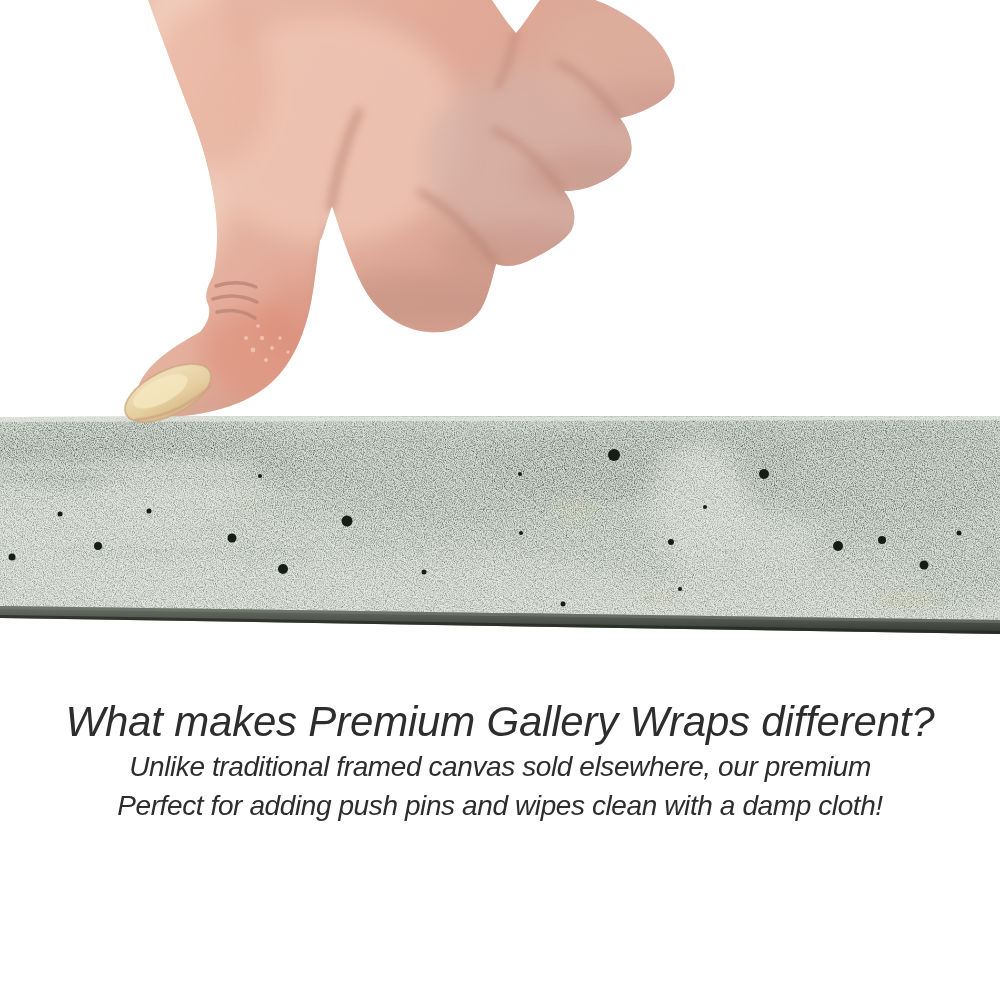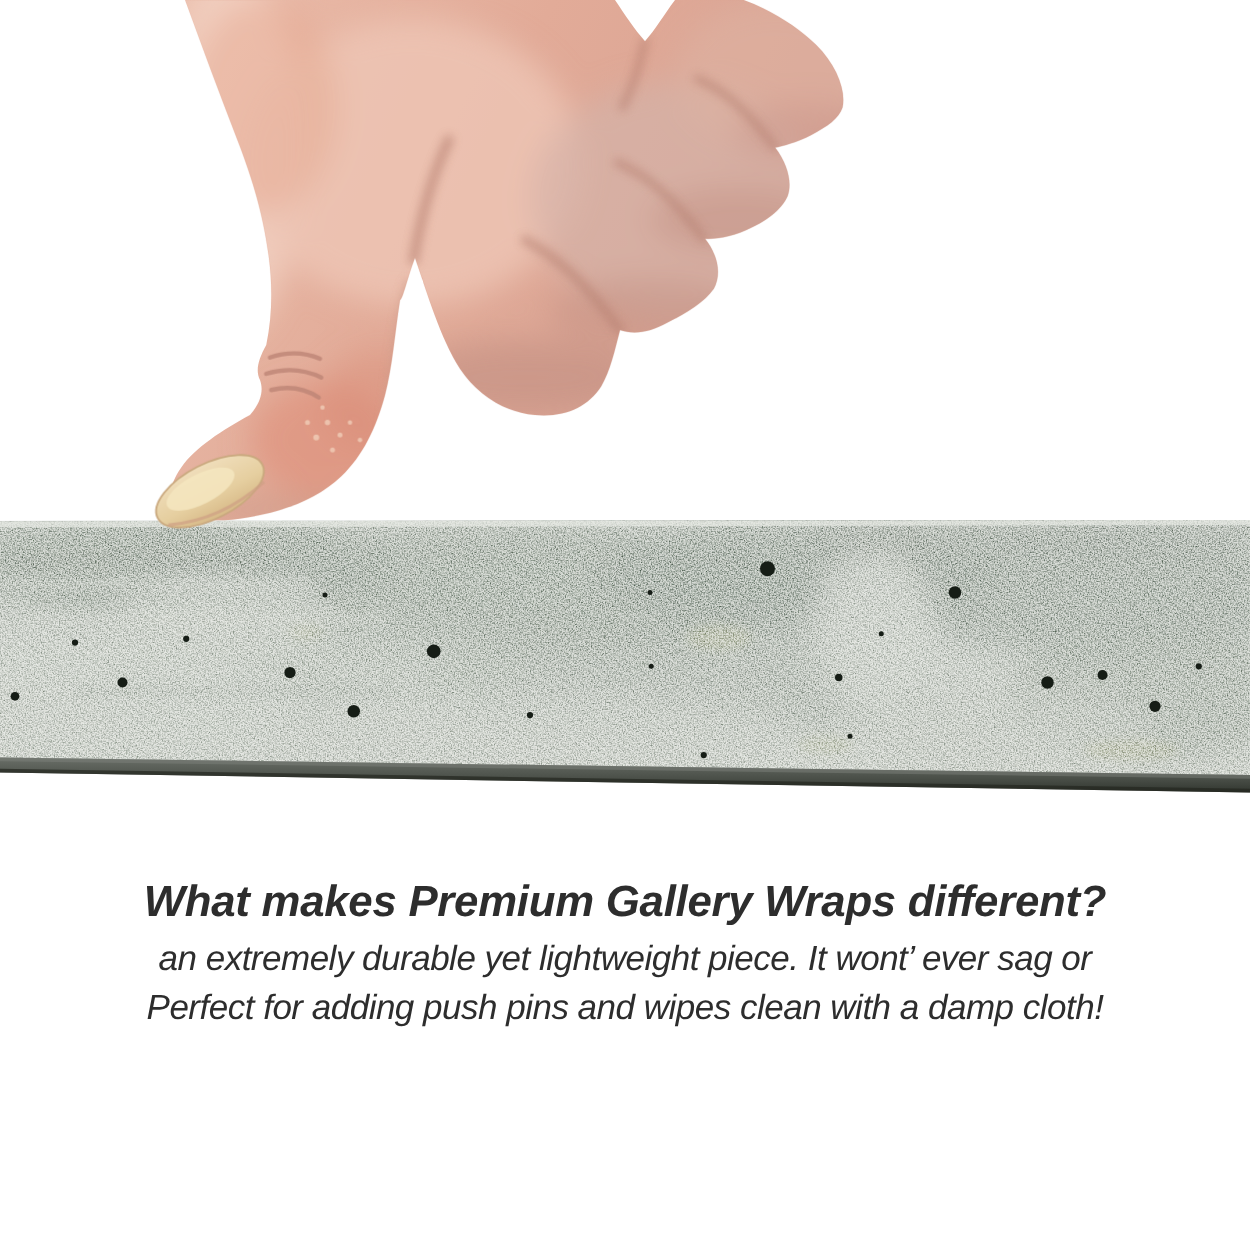--- a/index.html
+++ b/index.html
@@ -8,21 +8,21 @@
     overflow:hidden;font-family:"Liberation Sans", sans-serif;
   }
   .layer{position:absolute;left:0;}
   #hand-wrap{top:0;width:1000px;height:424px;z-index:3;}
   #strip-wrap{top:414px;width:1000px;height:232px;z-index:2;}
   #info-block{
     position:absolute;top:702px;left:0;width:1000px;z-index:4;
     text-align:center;color:#2d2d2d;font-style:italic;
   }
   #info-heading{
-    margin:0 0 6px 0;font-size:35px;line-height:40px;font-weight:700;
+    margin:0 0 6px 0;font-size:42px;line-height:40px;font-weight:400;
     letter-spacing:-0.2px;
   }
   .info-line{
     margin:0;font-size:28px;line-height:38.5px;font-weight:400;
     letter-spacing:-0.4px;
   }
   svg{display:block;}
 </style>
 </head>
 <body>
@@ -226,17 +226,17 @@
       <g transform="rotate(-27 168 393)">
         <ellipse cx="168" cy="393" rx="47" ry="22" fill="url(#nailGrad)" stroke="#c9a87e" stroke-width="1.5"></ellipse>
         <ellipse cx="162" cy="388" rx="30" ry="12" fill="#f4e6bf" opacity="0.85"></ellipse>
         <path d="M126,402 q 40,16 84,4" fill="none" stroke="#cf9f84" stroke-width="2.5" opacity="0.7"></path>
       </g>
     </svg>
   </div>
 
   <div id="info-block">
     <p id="info-heading">What makes Premium Gallery Wraps different?</p>
-    <p class="info-line">an extremely durable yet lightweight piece. It wont’ ever sag or</p>
+    <p class="info-line">Unlike traditional framed canvas sold elsewhere, our premium</p>
     <p class="info-line">Perfect for adding push pins and wipes clean with a damp cloth!</p>
   </div>
 
 </div>
 
 </body></html>

